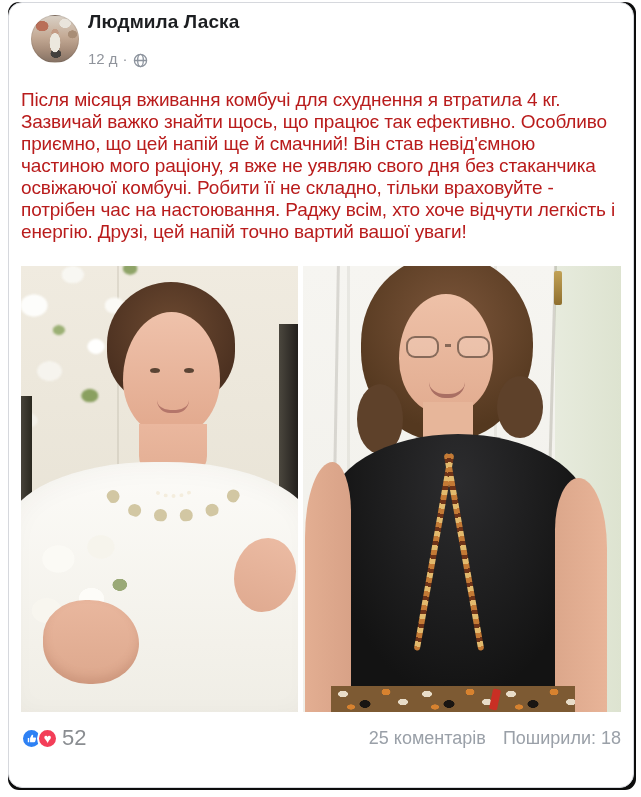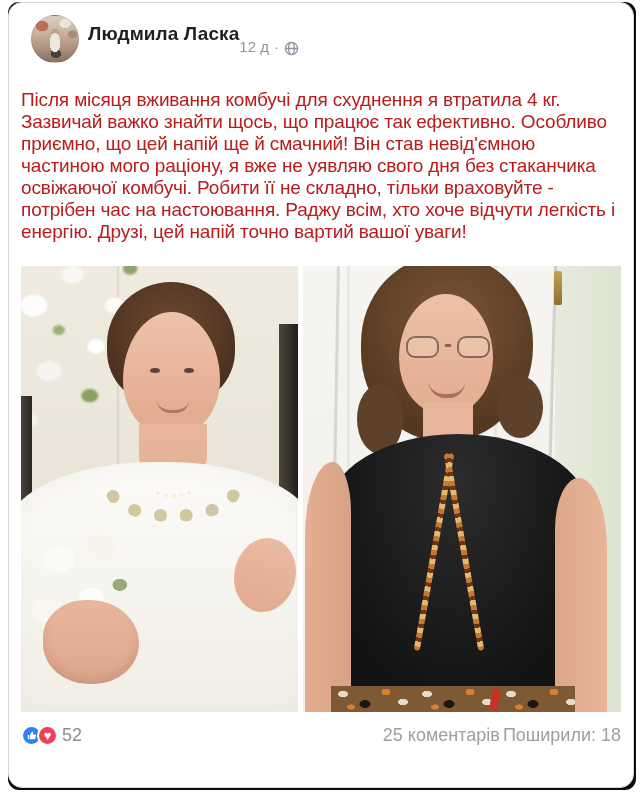--- a/index.html
+++ b/index.html
@@ -17,21 +17,21 @@
     background:
       radial-gradient(9px 16px at 50% 58%, #ece8de 58%, transparent 62%),
       radial-gradient(6px 6px  at 50% 36%, #c49c85 58%, transparent 62%),
       radial-gradient(9px 7px  at 52% 82%, #43403d 58%, transparent 62%),
       radial-gradient(11px 9px at 22% 22%, #b96f58 55%, transparent 60%),
       radial-gradient(10px 8px at 72% 16%, #e9e4dc 55%, transparent 60%),
       radial-gradient(8px 7px  at 88% 40%, #a88d76 55%, transparent 60%),
       linear-gradient(180deg, #d9d0c5 0%, #c4aa95 45%, #a98f7c 72%, #857264 100%);
     border:1px solid rgba(0,0,0,.08);
   }
-  .head-text { margin-left:9px; display:flex; flex-direction:row; justify-content:center; }
+  .head-text { margin-left:9px; display:flex; flex-direction:column; justify-content:center; }
   .author { font-size:19px; font-weight:700; color:#1c1e21; letter-spacing:.1px; line-height:24px; }
   .meta { display:flex; align-items:center; gap:5px; margin-top:16px; color:#90949c; font-size:15px; line-height:18px; }
   .globe { display:inline-flex; transform:translateY(1px); }
 
   
   .body-text { margin:26px 12px 0 12px; font-size:19px; line-height:22px; color:#b91c1c; letter-spacing:-0.15px; }
 
   
   .photos { display:flex; gap:5px; margin:23px 12px 0 12px; height:446px; }
   .photo { position:relative; overflow:hidden; height:446px; }
@@ -125,22 +125,22 @@
   .rp-skirt-red { left:188px; top:423px; width:8px; height:21px; background:#c92f24; transform:rotate(12deg); border-radius:2px; }
 
   
   .footer { display:flex; align-items:center; justify-content:space-between; padding:13px 12px 0 12px; }
   .reactions { display:flex; align-items:center; }
   .rx { width:21px; height:21px; border-radius:50%; border:2px solid #fff; display:flex;
         align-items:center; justify-content:center; position:relative; }
   .rx-like { z-index:1; }
   .rx-love { margin-left:-5px; z-index:2; }
   .rx-love .heart-glyph { color:#fff; font-size:13px; line-height:1; transform:translateY(-.5px); }
-  .rx-count { margin-left:4px; font-size:18px; color:#8a8d91; }
-  .counts-right { display:flex; gap:3px; font-size:18px; color:#9aa0a8; }
+  .rx-count { margin-left:4px; font-size:22px; color:#8a8d91; }
+  .counts-right { display:flex; gap:17px; font-size:18px; color:#9aa0a8; }
 </style>
 </head>
 <body>
 
 <div class="stage">
   <div class="frame"></div>
   <div class="card">
 
     <div class="header">
       <div class="avatar"></div>

